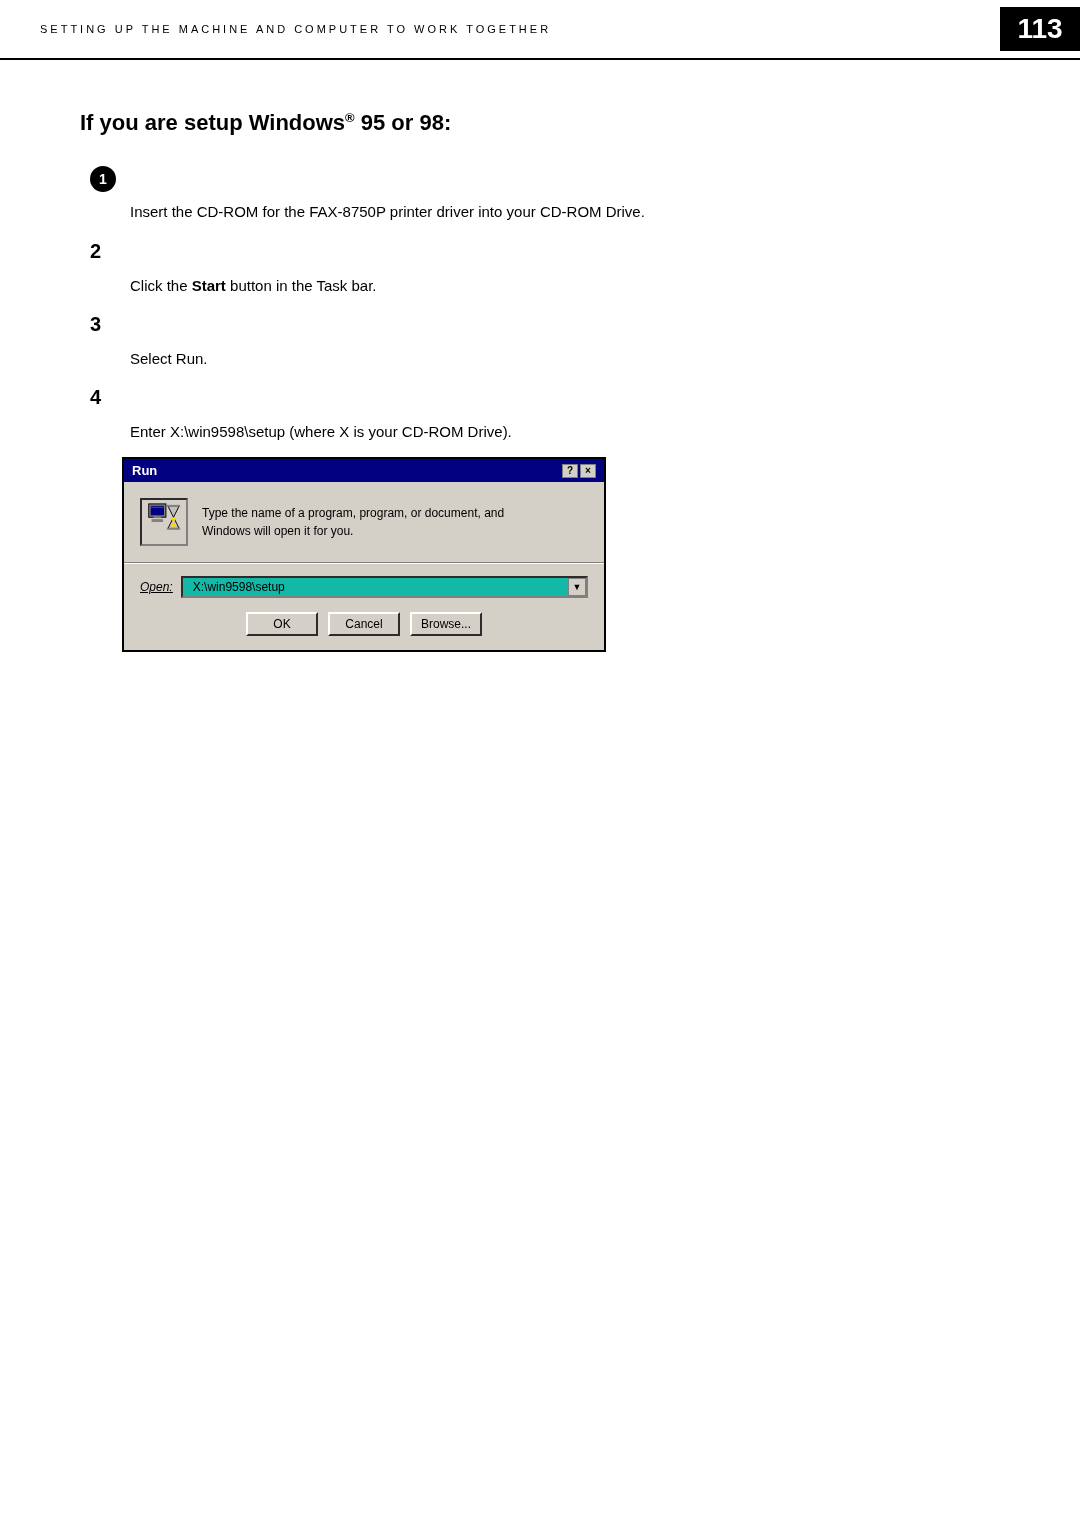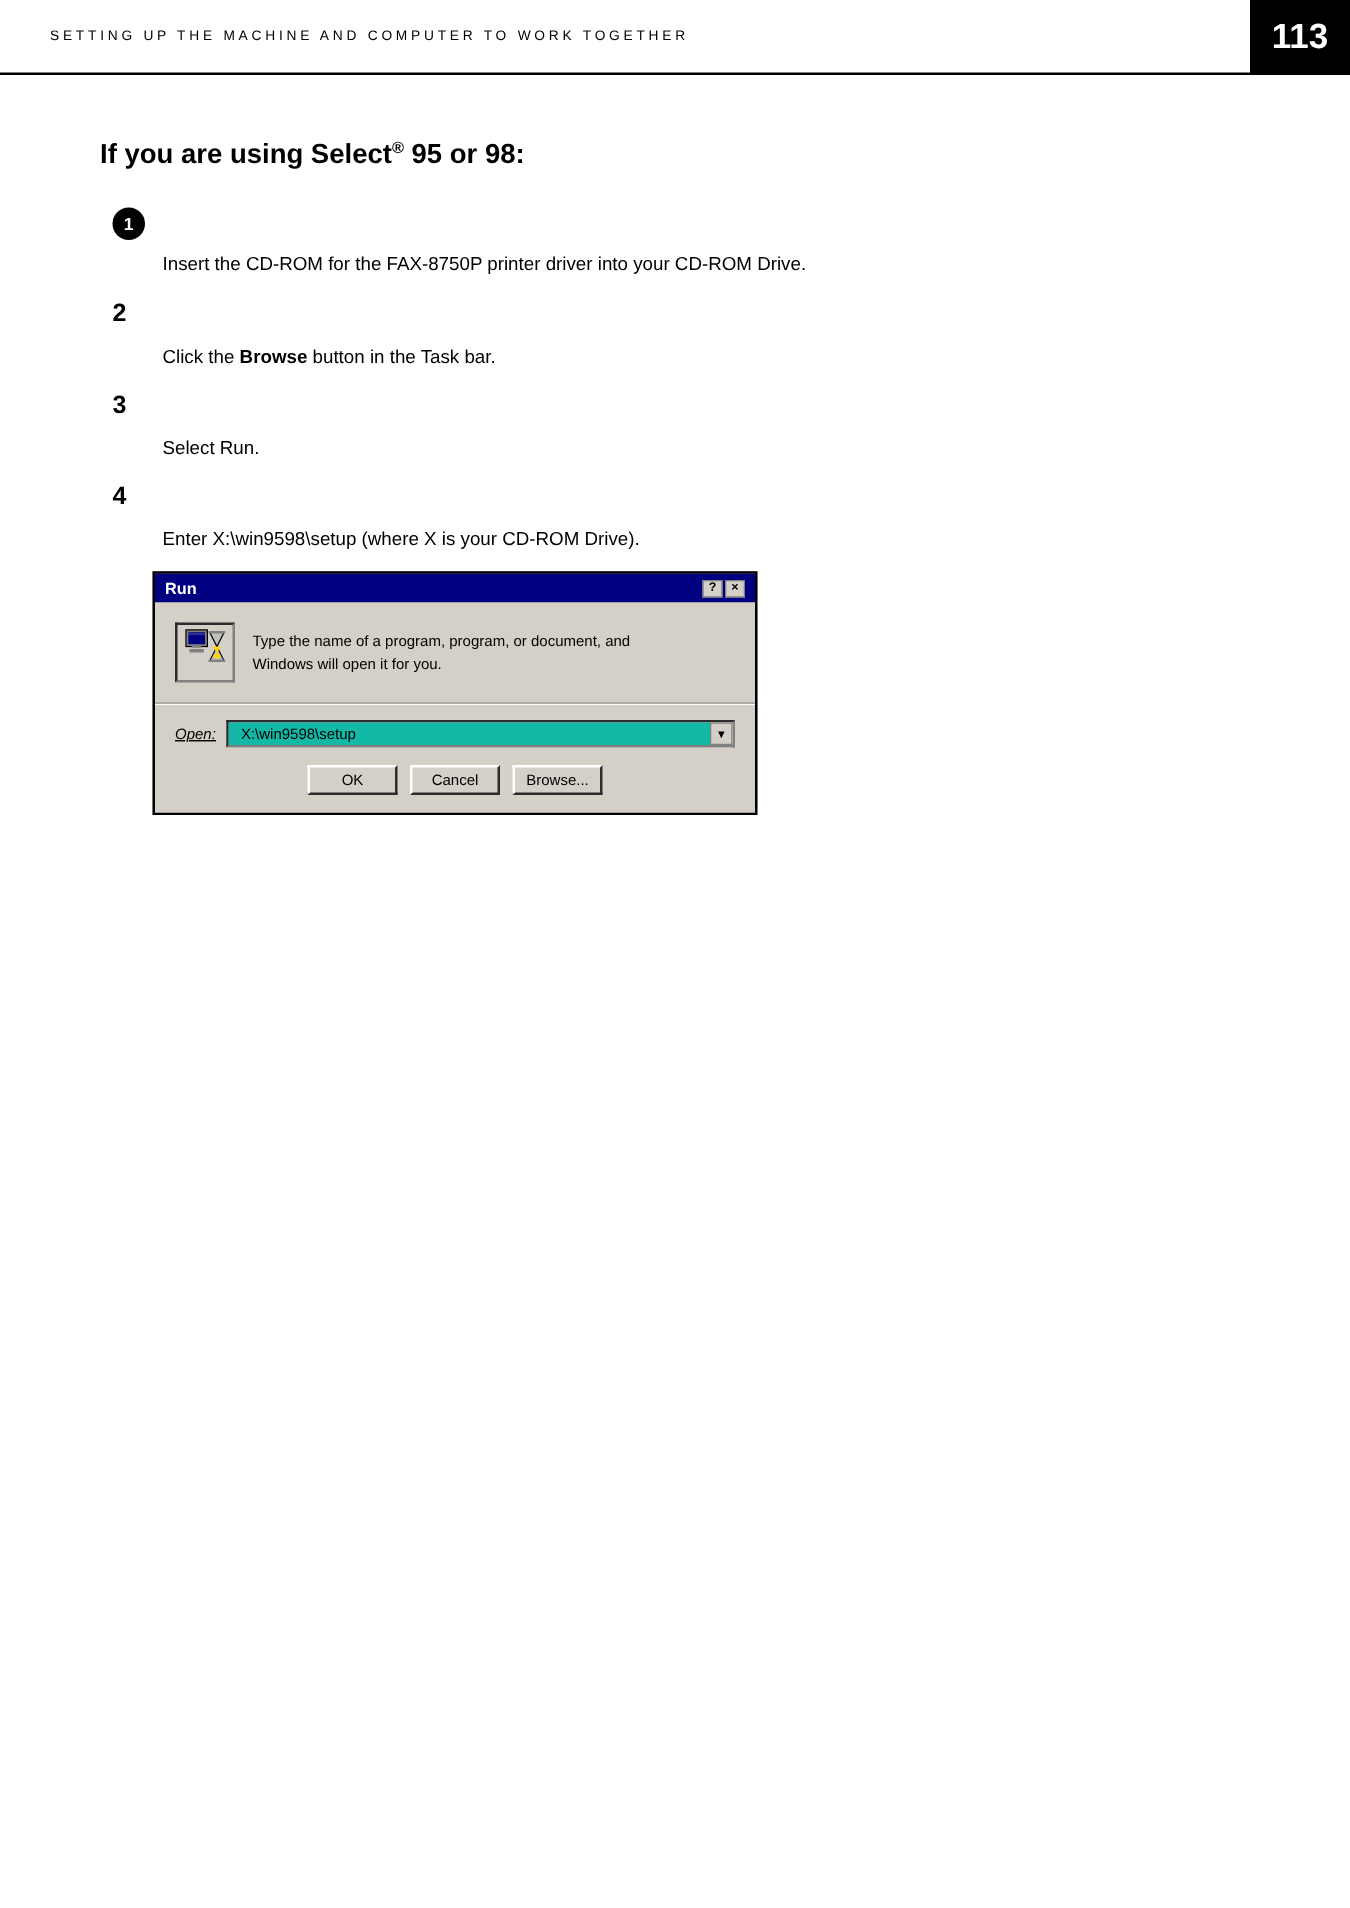--- a/index.html
+++ b/index.html
@@ -33,21 +33,21 @@
       text-transform: uppercase;
     }
 
     .page-number-box {
       background: #000;
       color: #fff;
       font-size: 28px;
       font-weight: bold;
       font-family: Arial, Helvetica, sans-serif;
       width: 80px;
-      height: 60px;
+      height: 44px;
       display: flex;
       align-items: center;
       justify-content: center;
       letter-spacing: 0;
     }
 
     
     .content {
       padding: 50px 80px 40px 80px;
     }
@@ -282,34 +282,34 @@
 <body>
 
 <div class="header">
   <span class="header-text">SETTING UP THE MACHINE AND COMPUTER TO WORK TOGETHER</span>
   <div class="page-number-box">113</div>
 </div>
 
 <div class="content">
 
   <h2 class="section-title">
-    <span>If you are using Select</span><sup>®</sup><span> 95 or 98:</span>
+    <span>If you are setup Windows</span><sup>®</sup><span> 95 or 98:</span>
   </h2>
 
   <ol class="steps-list">
 
     <li class="step-item">
       <span class="step-number num1">1</span>
       <span class="step-text">Insert the CD-ROM for the FAX-8750P printer driver into your CD-ROM Drive.</span>
     </li>
 
     <li class="step-item">
       <span class="step-number">2</span>
       <span class="step-text">
-        Click the <b>Browse</b> button in the Task bar.
+        Click the <b>Start</b> button in the Task bar.
       </span>
     </li>
 
     <li class="step-item">
       <span class="step-number">3</span>
       <span class="step-text">Select Run.</span>
     </li>
 
     <li class="step-item">
       <span class="step-number">4</span>

